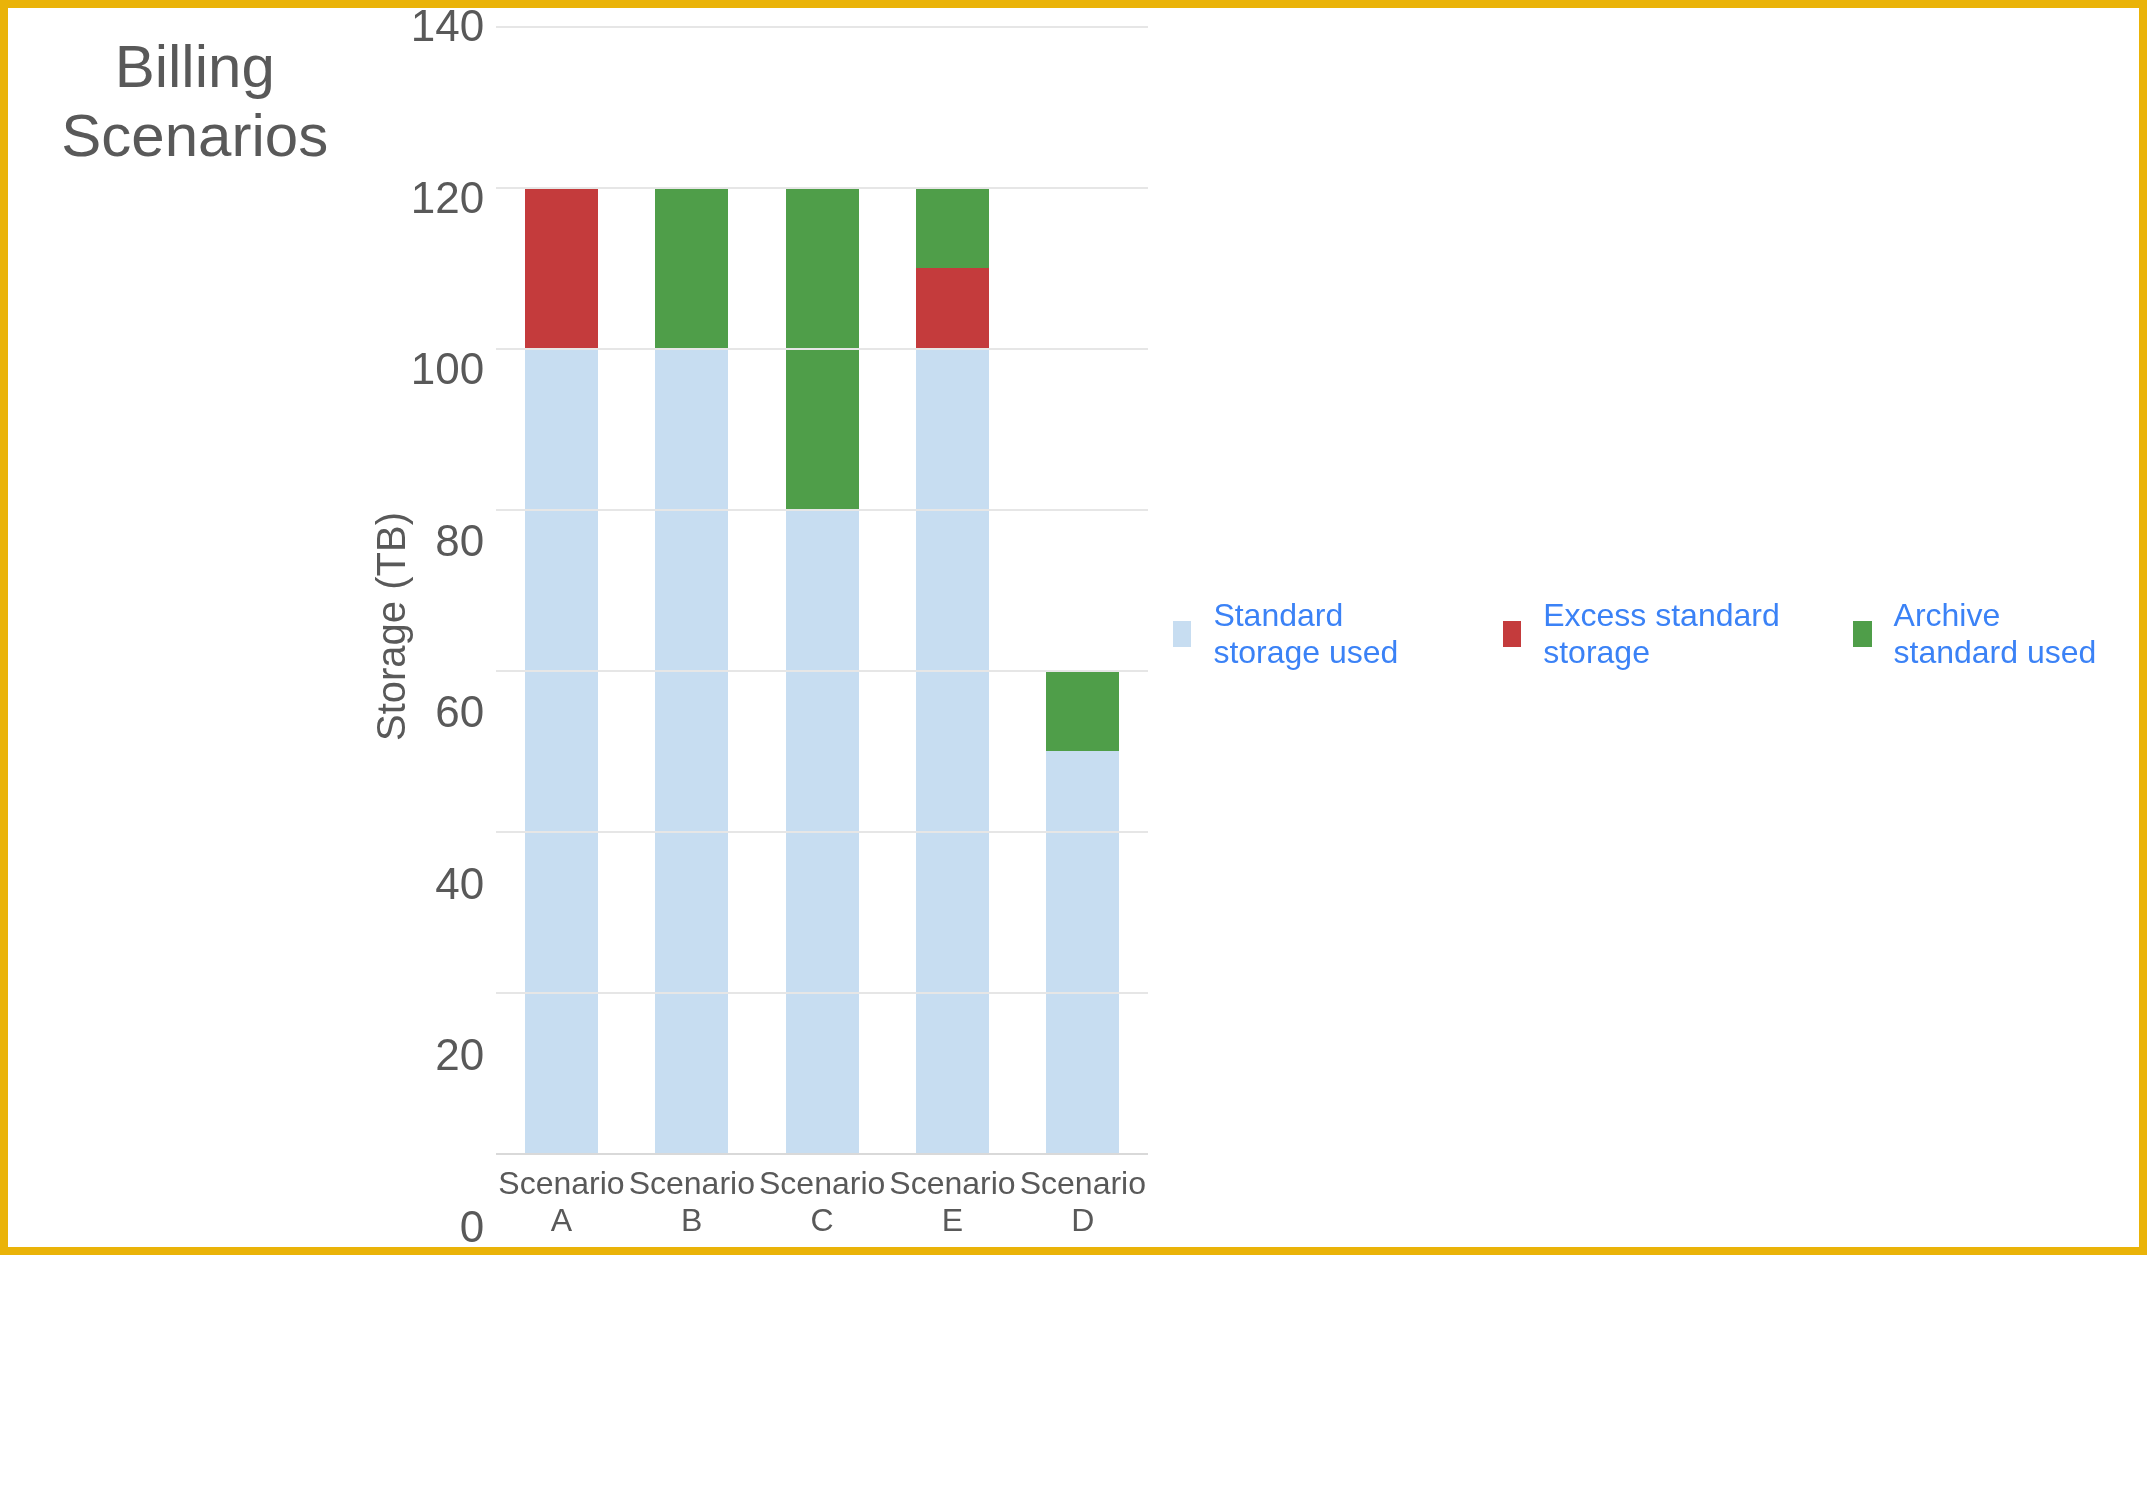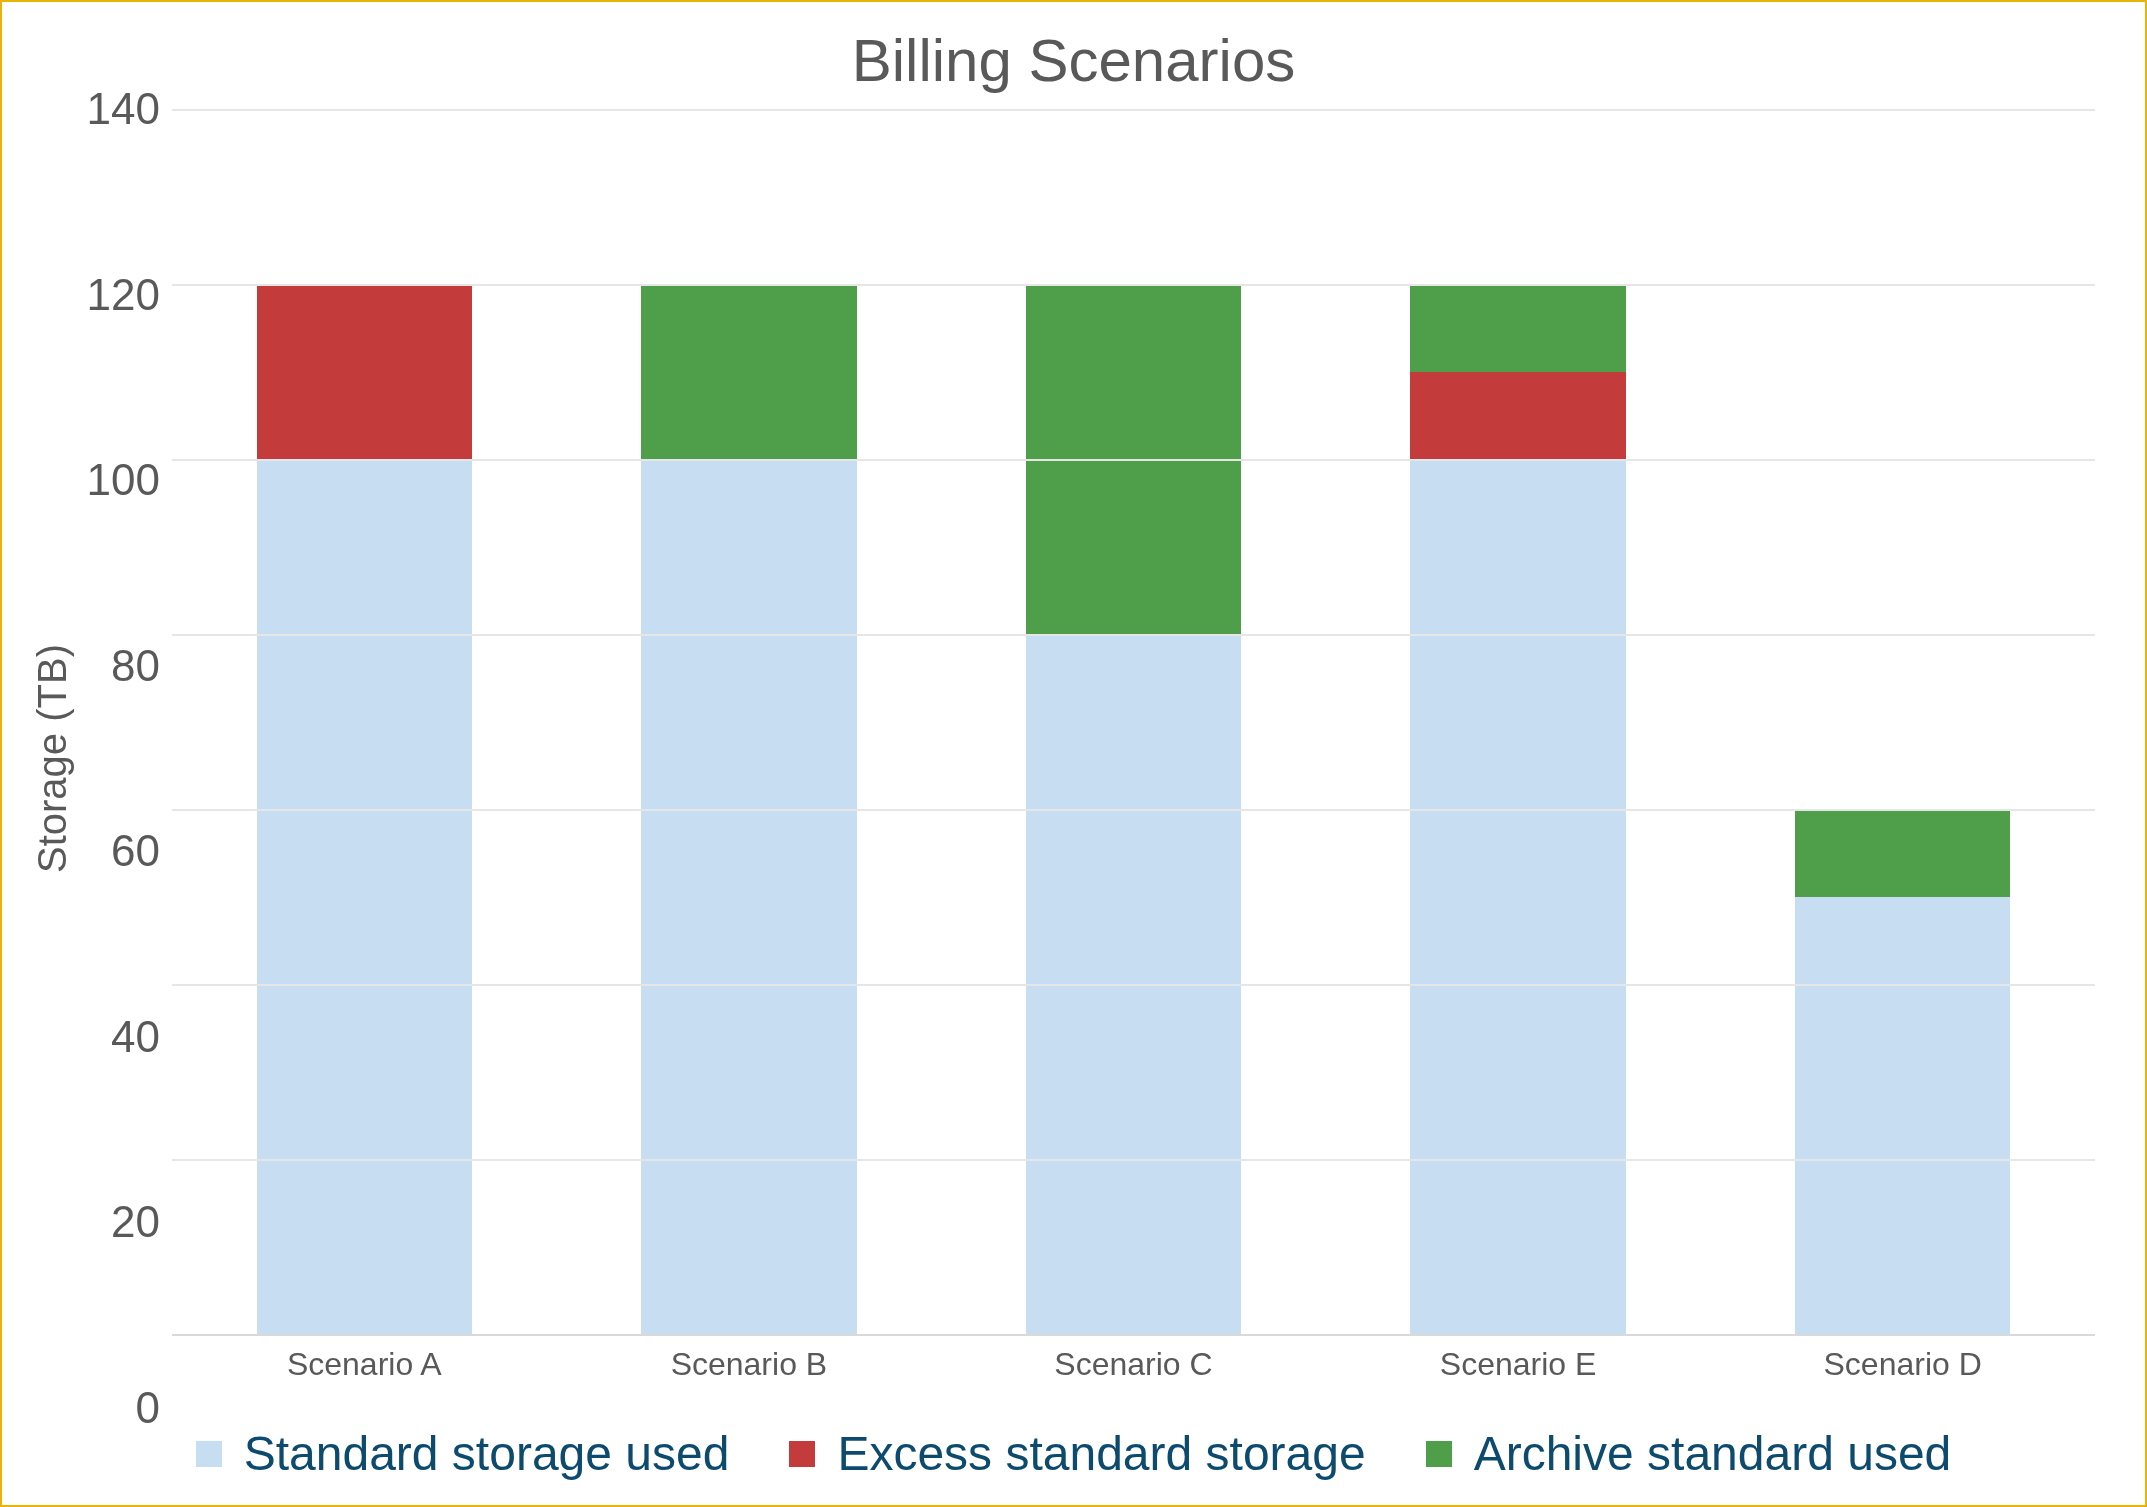--- a/index.html
+++ b/index.html
@@ -7,26 +7,25 @@
     padding: 0;
     width: 2147px;
     height: 1507px;
     background: #ffffff;
     font-family: "Aptos", "Segoe UI", "Helvetica Neue", Arial, sans-serif;
     color: #595959;
   }
   .chart-frame {
     box-sizing: border-box;
     width: 2147px;
-    height: 1507px;
-    border: 2px solid #eab308;
+    height: 1255px;
+    border: 8px solid #eab308;
     background: #ffffff;
     padding: 18px 20px 20px 20px;
     display: flex;
-    flex-direction: column;
   }
   .title {
     text-align: center;
     font-size: 60px;
     color: #595959;
     margin: 6px 0 14px 0;
     font-weight: 400;
   }
   .plot-row {
     flex: 1 1 auto;
@@ -117,22 +116,22 @@
     display: flex;
     flex-direction: row;
     justify-content: center;
     gap: 60px;
     padding: 18px 0 4px 0;
   }
   .legend-item {
     display: flex;
     align-items: center;
     gap: 22px;
-    font-size: 48px;
-    color: #0c4a6e;
+    font-size: 32px;
+    color: #3b82f6;
   }
   .swatch {
     width: 26px;
     height: 26px;
   }
 </style>
 </head>
 <body>
 
 <div class="chart-frame">

